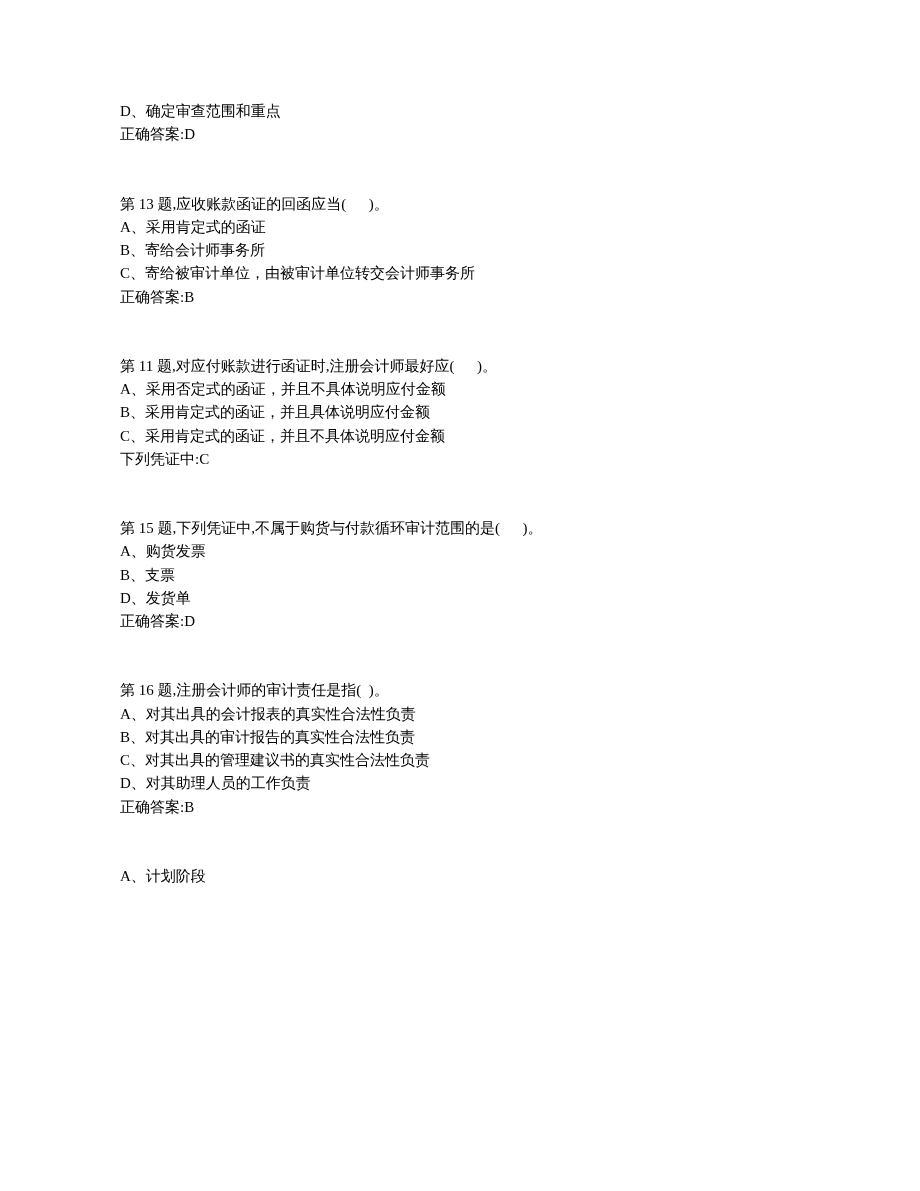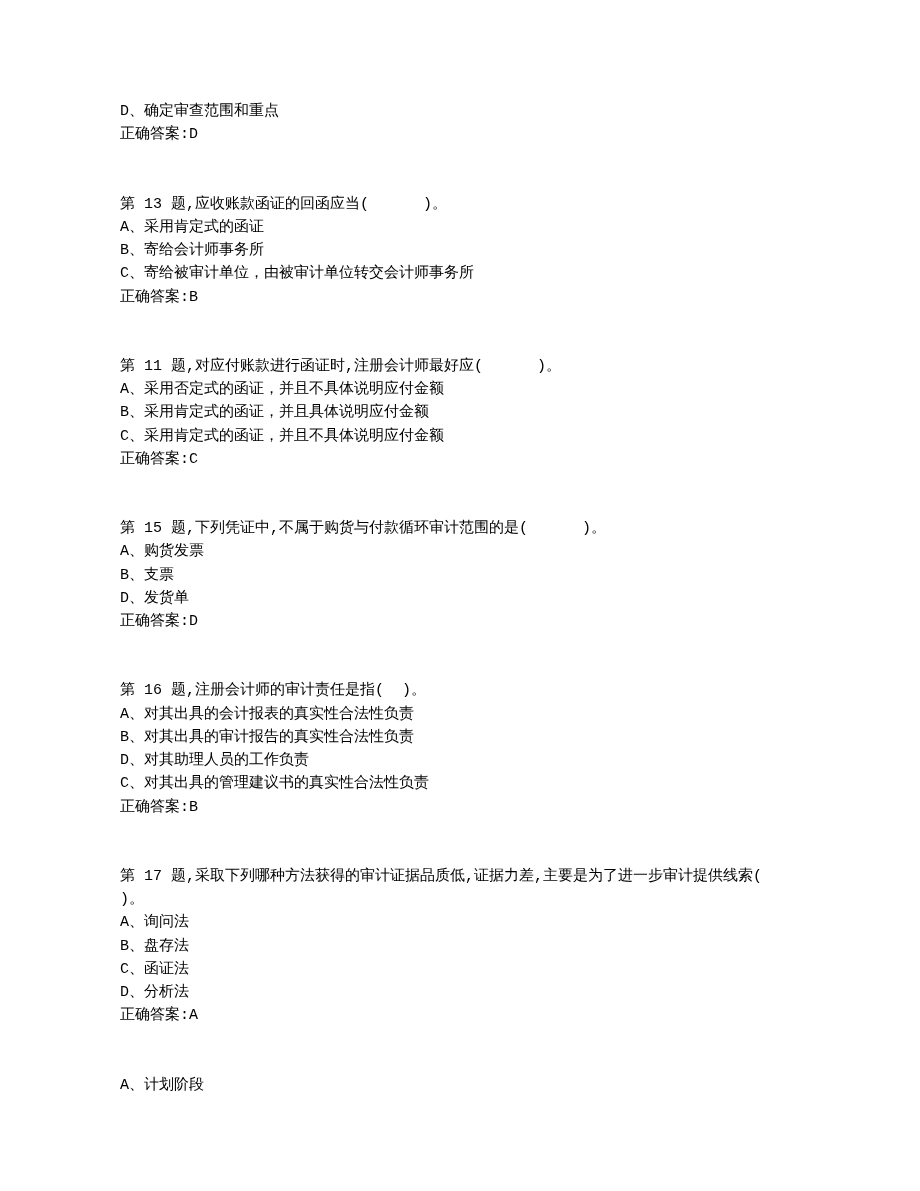--- a/index.html
+++ b/index.html
@@ -12,21 +12,20 @@
     line-height: 1.55;
   }
   .page {
     width: 920px;
     min-height: 1191px;
     padding: 100px 120px 100px 120px;
     box-sizing: border-box;
   }
   .line {
     white-space: pre-wrap;
-    font-family: Liberation Mono, monospace;
   }
   .question-block {
     margin-bottom: 46px;
   }
 </style>
 </head>
 <body>
 
 <div class="page">
 
@@ -41,46 +40,38 @@
     <div class="line">B、寄给会计师事务所</div>
     <div class="line">C、寄给被审计单位，由被审计单位转交会计师事务所</div>
     <div class="line">正确答案:B</div>
   </div>
 
   <div class="question-block">
     <div class="line">第 11 题,对应付账款进行函证时,注册会计师最好应(      )。</div>
     <div class="line">A、采用否定式的函证，并且不具体说明应付金额</div>
     <div class="line">B、采用肯定式的函证，并且具体说明应付金额</div>
     <div class="line">C、采用肯定式的函证，并且不具体说明应付金额</div>
-    <div class="line">正确答案:C</div>
+    <div class="line">下列凭证中:C</div>
   </div>
 
   <div class="question-block">
     <div class="line">第 15 题,下列凭证中,不属于购货与付款循环审计范围的是(      )。</div>
     <div class="line">A、购货发票</div>
     <div class="line">B、支票</div>
     <div class="line">D、发货单</div>
     <div class="line">正确答案:D</div>
   </div>
 
   <div class="question-block">
     <div class="line">第 16 题,注册会计师的审计责任是指(  )。</div>
     <div class="line">A、对其出具的会计报表的真实性合法性负责</div>
     <div class="line">B、对其出具的审计报告的真实性合法性负责</div>
+    <div class="line">C、对其出具的管理建议书的真实性合法性负责</div>
     <div class="line">D、对其助理人员的工作负责</div>
-    <div class="line">C、对其出具的管理建议书的真实性合法性负责</div>
     <div class="line">正确答案:B</div>
   </div>
 
-  <div class="question-block">
-    <div class="line">第 17 题,采取下列哪种方法获得的审计证据品质低,证据力差,主要是为了进一步审计提供线索(    )。</div>
-    <div class="line">A、询问法</div>
-    <div class="line">B、盘存法</div>
-    <div class="line">C、函证法</div>
-    <div class="line">D、分析法</div>
-    <div class="line">正确答案:A</div>
-  </div>
 
   <div class="question-block">
     <div class="line">A、计划阶段</div>
   </div>
 
 </div>
 
 </body></html>

